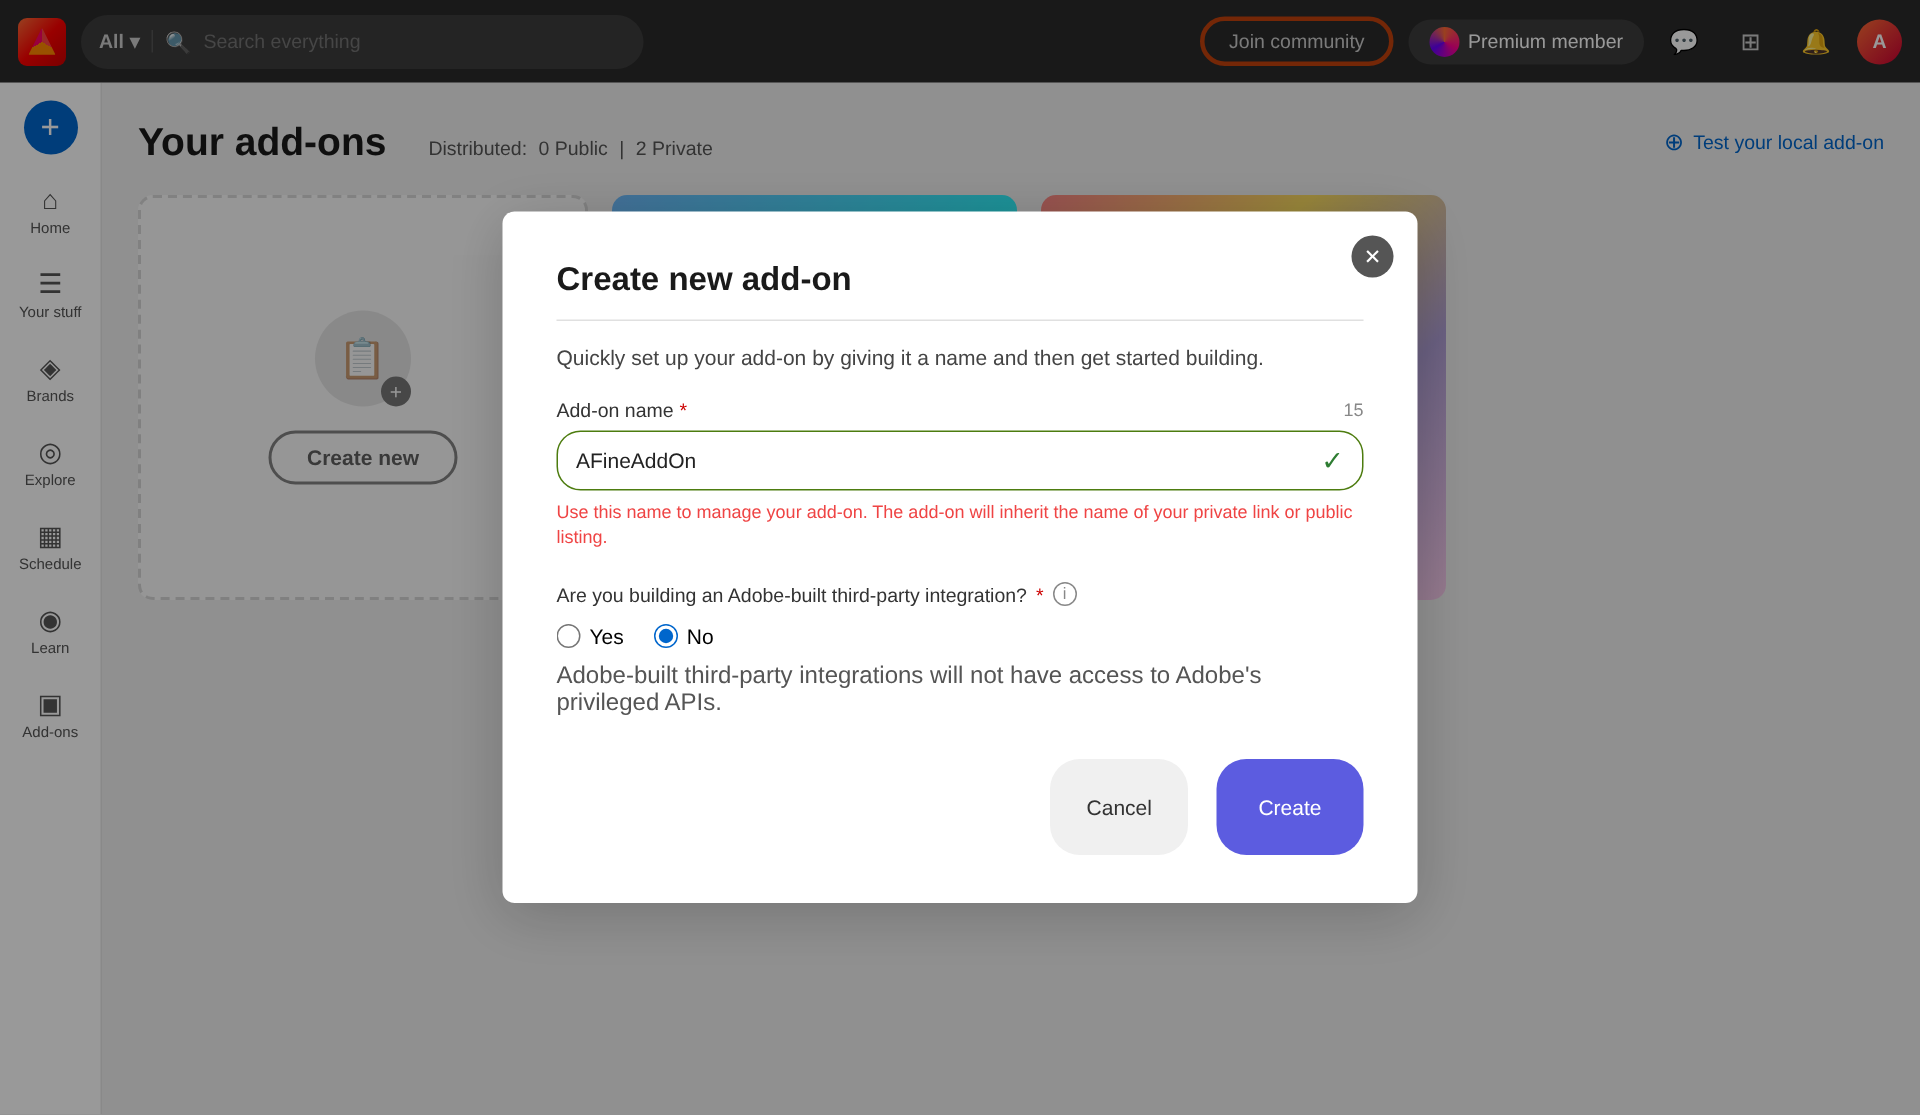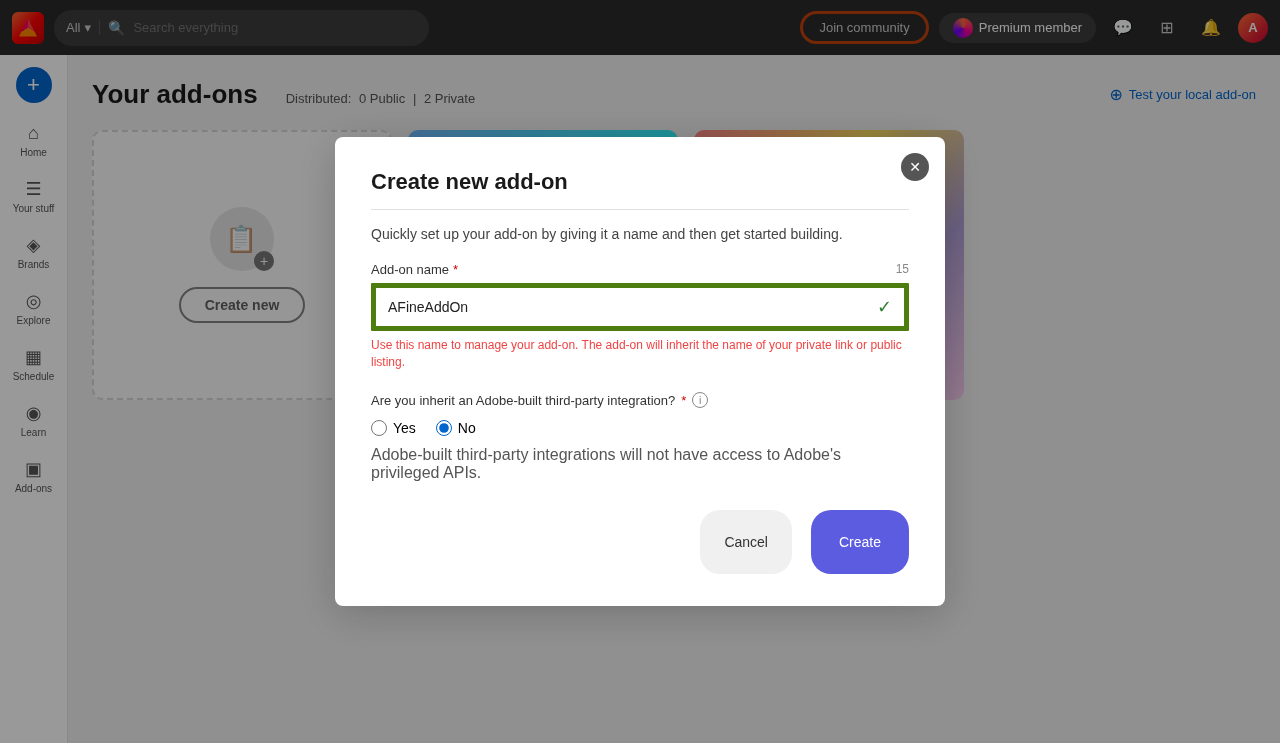--- a/index.html
+++ b/index.html
@@ -37,20 +37,21 @@
       flex: 1;
       max-width: 500px;
       height: 36px;
       gap: 8px;
     }
     .search-dropdown {
       display: flex; align-items: flex-start; gap: 4px;
       color: #ccc; font-size: 13px; cursor: pointer;
       padding-right: 8px;
       border-right: 1px solid #555;
+      font-weight: bold;
     }
     .search-input {
       background: transparent; border: none; outline: none;
       color: #ccc; font-size: 13px; flex: 1;
     }
     .nav-spacer { flex: 1; }
     .join-community-btn {
       background: transparent;
       border: 3px solid #c2410c;
       color: #ccc;
@@ -236,21 +237,21 @@
     .form-group { margin-bottom: 8px; }
     .form-label {
       display: flex; align-items: center; gap: 4px;
       font-size: 13px; color: #333; font-weight: 500;
       margin-bottom: 6px;
     }
     .required-star { color: #cc0000; }
     .char-count { margin-left: auto; font-size: 12px; color: #888; }
     .form-input-wrap {
       display: flex; align-items: center;
-      border: 5px solid #4d7c0f; border-radius: 1px;
+      border: 1px solid #4d7c0f; border-radius: 16px;
       padding: 8px 12px;
       background: #fff;
     }
     .form-input {
       flex: 1; border: none; outline: none;
       font-size: 14px; color: #222;
     }
     .valid-icon { color: #2e7d32; font-size: 18px; }
     .form-hint {
       font-size: 12px; color: #ef4444;
@@ -410,21 +411,21 @@
       </div>
       <div class="form-input-wrap">
         <input class="form-input" type="text" value="AFineAddOn" style="">
         <span class="valid-icon">✓</span>
       </div>
       <p class="form-hint">Use this name to manage your add-on. The add-on will inherit the name of your private link or public listing.</p>
     </div>
 
     <div class="form-section">
       <div class="integration-label">
-        <span>Are you inherit an Adobe-built third-party integration?</span>
+        <span>Are you building an Adobe-built third-party integration?</span>
         <span class="required-star">*</span>
         <span class="info-icon">i</span>
       </div>
       <div class="radio-group">
         <label class="radio-option">
           <input type="radio" class="radio-input" name="integration" value="yes" style="">
           <span>Yes</span>
         </label>
         <label class="radio-option">
           <input type="radio" class="radio-input" name="integration" value="no" checked="" style="">

